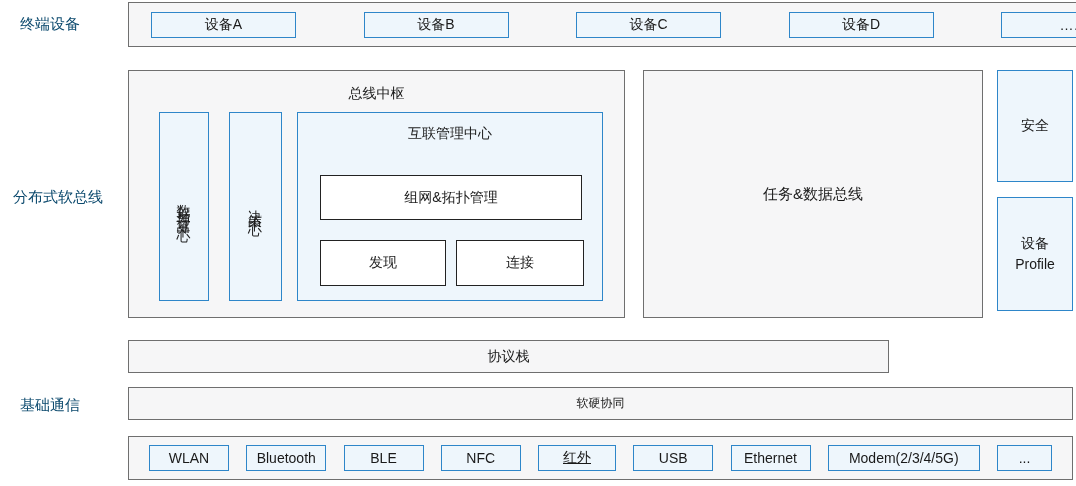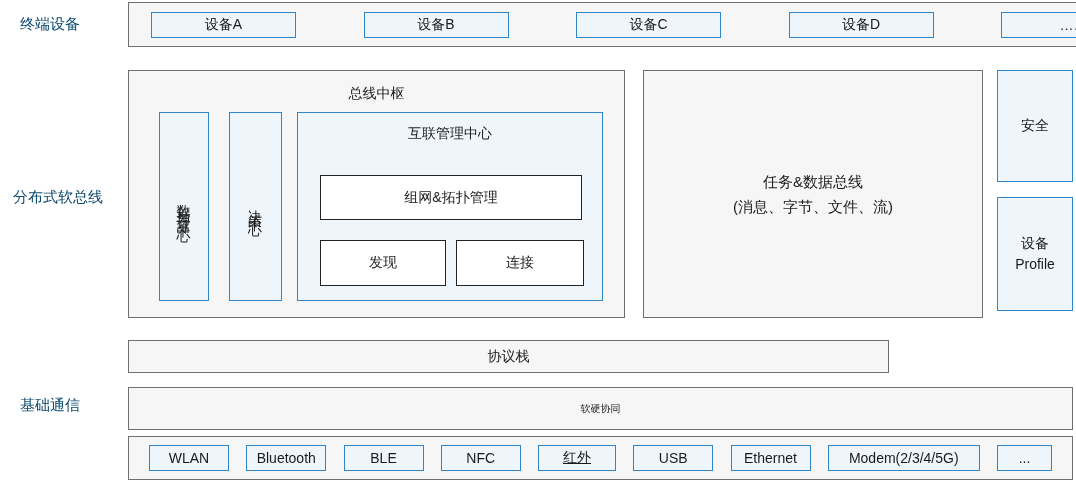--- a/index.html
+++ b/index.html
@@ -67,22 +67,22 @@
   }
   .security-box { position:absolute; left:997px; top:70px;  width:76px; height:112px; flex-direction:column; }
   .profile-box  { position:absolute; left:997px; top:197px; width:76px; height:114px; flex-direction:column; line-height:1.5; }
 
   
   .protocol-row {
     left:128px; top:340px; width:761px; height:33px;
     display:flex; align-items:center; justify-content:center; font-size:14px;
   }
   .hwsw-row {
-    left:128px; top:387px; width:945px; height:43px;
-    display:flex; align-items:center; justify-content:center; font-size:10px;
+    left:128px; top:387px; width:945px; height:33px;
+    display:flex; align-items:center; justify-content:center; font-size:12px;
   }
 
   
   .row-comm {
     left:128px; top:436px; width:945px; height:44px;
     display:flex; align-items:center; justify-content:space-between;
     padding:0 20px;
   }
   .comm-box { height:26px; }
   .w80  { width:80px; }
@@ -116,21 +116,20 @@
     <div class="imc-box">
       <div class="imc-title">互联管理中心</div>
       <div class="white-box net-box">组网&amp;拓扑管理</div>
       <div class="white-box disc-box">发现</div>
       <div class="white-box conn-box">连接</div>
     </div>
   </div>
 
   <div class="gray-box taskbus-box">
     <div>任务&amp;数据总线</div>
-    <div>(消息、字节、文件、流)</div>
   </div>
 
   <div class="blue-box security-box">安全</div>
   <div class="blue-box profile-box">
     <div>设备</div>
     <div>Profile</div>
   </div>
 
   <div class="gray-box protocol-row">协议栈</div>
 

